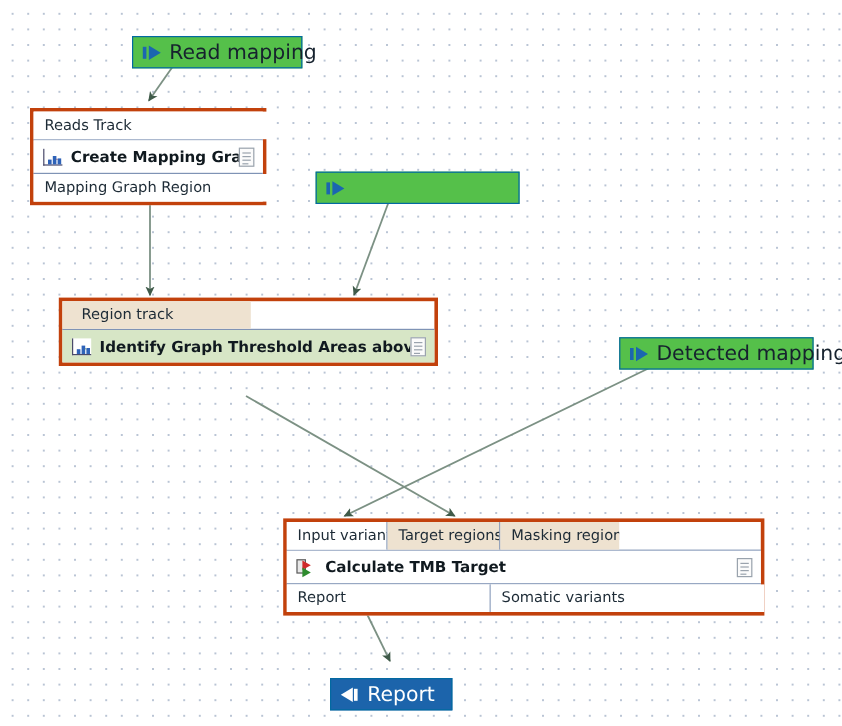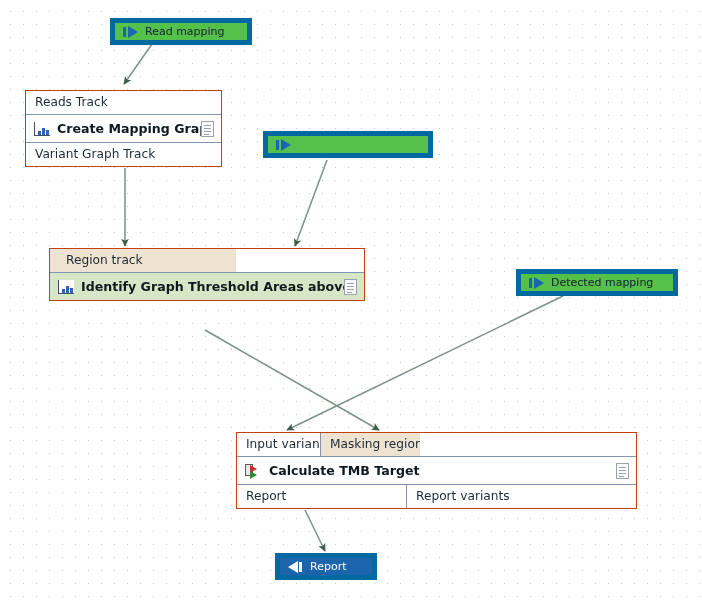--- a/index.html
+++ b/index.html
@@ -10,43 +10,44 @@
     background-size:13px 13px;
     background-position:4px 5px;
     font-family:"DejaVu Sans","Liberation Sans",sans-serif;
     -webkit-font-smoothing:antialiased;
   }
   #edges{position:absolute;left:0;top:0;width:702px;height:605px;pointer-events:none;}
 
   
   .ionode{
     position:absolute;box-sizing:border-box;
-    border:5px solid #0369a1;
+    border:1px solid #0369a1;
     display:flex;align-items:center;
     padding-left:8px;
-    font-size:11px;color:#16222e;
+    font-size:17px;color:#16222e;
     white-space:nowrap;
+    margin-top:12px;
   }
   .ionode.green{background:#55c04a;}
   .ionode.blue{background:#1c64ab;color:#ffffff;}
   .ionode .lbl{margin-left:7px;}
 
   
   .ico-in{position:relative;width:15px;height:12px;flex:0 0 15px;}
   .ico-in i{position:absolute;left:0;top:1px;width:3px;height:10px;background:#1b66b0;display:block;}
   .ico-in b{position:absolute;left:5px;top:0;width:0;height:0;display:block;
     border-top:6px solid transparent;border-bottom:6px solid transparent;border-left:10px solid #1b66b0;}
   
   .ico-out{position:relative;width:15px;height:12px;flex:0 0 15px;}
   .ico-out b{position:absolute;left:0;top:0;width:0;height:0;display:block;
     border-top:6px solid transparent;border-bottom:6px solid transparent;border-right:10px solid #ffffff;}
   .ico-out i{position:absolute;left:11px;top:1px;width:3px;height:10px;background:#ffffff;display:block;}
 
   
-  .proc{position:absolute;box-sizing:border-box;border:1px solid #c2410c;background:#ffffff;}
+  .proc{position:absolute;box-sizing:border-box;border:3px solid #c2410c;background:#ffffff;}
   .ports{display:flex;}
   .port{
     box-sizing:border-box;flex:0 0 auto;
     height:23px;line-height:22px;
     padding-left:9px;padding-right:9px;
     font-size:12.2px;color:#1d2b36;
     background:#ffffff;border-right:1px solid #7f93b5;
     white-space:nowrap;overflow:hidden;
   }
   .port:last-child{border-right:none;}
@@ -157,27 +158,27 @@
     </span>
     <span class="ttl">Create Mapping Graph</span>
     <span class="ico-page">
         <s></s>
         <s></s>
         <s></s>
         <s></s>
       </span>
   </div>
   <div class="ports outrow">
-    <div class="port" style="width:195px;">Variant Graph Track</div>
+    <div class="port" style="width:195px;">Mapping Graph Region</div>
   </div>
 </div>
 
 <div class="proc" style="left:49px;top:248px;width:316px;">
   <div class="ports inrow">
-    <div class="port tan" style="width:186px;padding-left:16px;">Region track</div>
+    <div class="port tan" style="width:157px;padding-left:16px;">Region track</div>
   </div>
   <div class="titlerow sage">
     <span class="ico-chart">
       <span class="ln">
         <svg width="14" height="8" viewBox="0 0 14 8">
             <polyline points="0,6 3,2 6,5 9,1 13,3" fill="none" stroke="#4a8f3c" stroke-width="1.3"></polyline>
           </svg>
       </span>
       <span class="b1"></span>
         <span class="b2"></span>
@@ -189,33 +190,34 @@
         <s></s>
         <s></s>
         <s></s>
       </span>
   </div>
 </div>
 
 <div class="proc" style="left:236px;top:432px;width:401px;">
   <div class="ports inrow">
     <div class="port" style="width:84px;">Input variants</div>
+    <div class="port tan" style="width:94px;">Target regions</div>
     <div class="port tan" style="width:99px;">Masking regions</div>
   </div>
   <div class="titlerow">
     <span class="ico-tmb">
       <span class="bx"></span>
         <span class="ar1"></span>
         <span class="ar2"></span>
     </span>
     <span class="ttl">Calculate TMB Target</span>
     <span class="ico-page">
         <s></s>
         <s></s>
         <s></s>
         <s></s>
       </span>
   </div>
   <div class="ports outrow">
     <div class="port" style="width:170px;">Report</div>
-    <div class="port" style="width:228px;">Report variants</div>
+    <div class="port" style="width:228px;">Somatic variants</div>
   </div>
 </div>
 
 </body></html>

